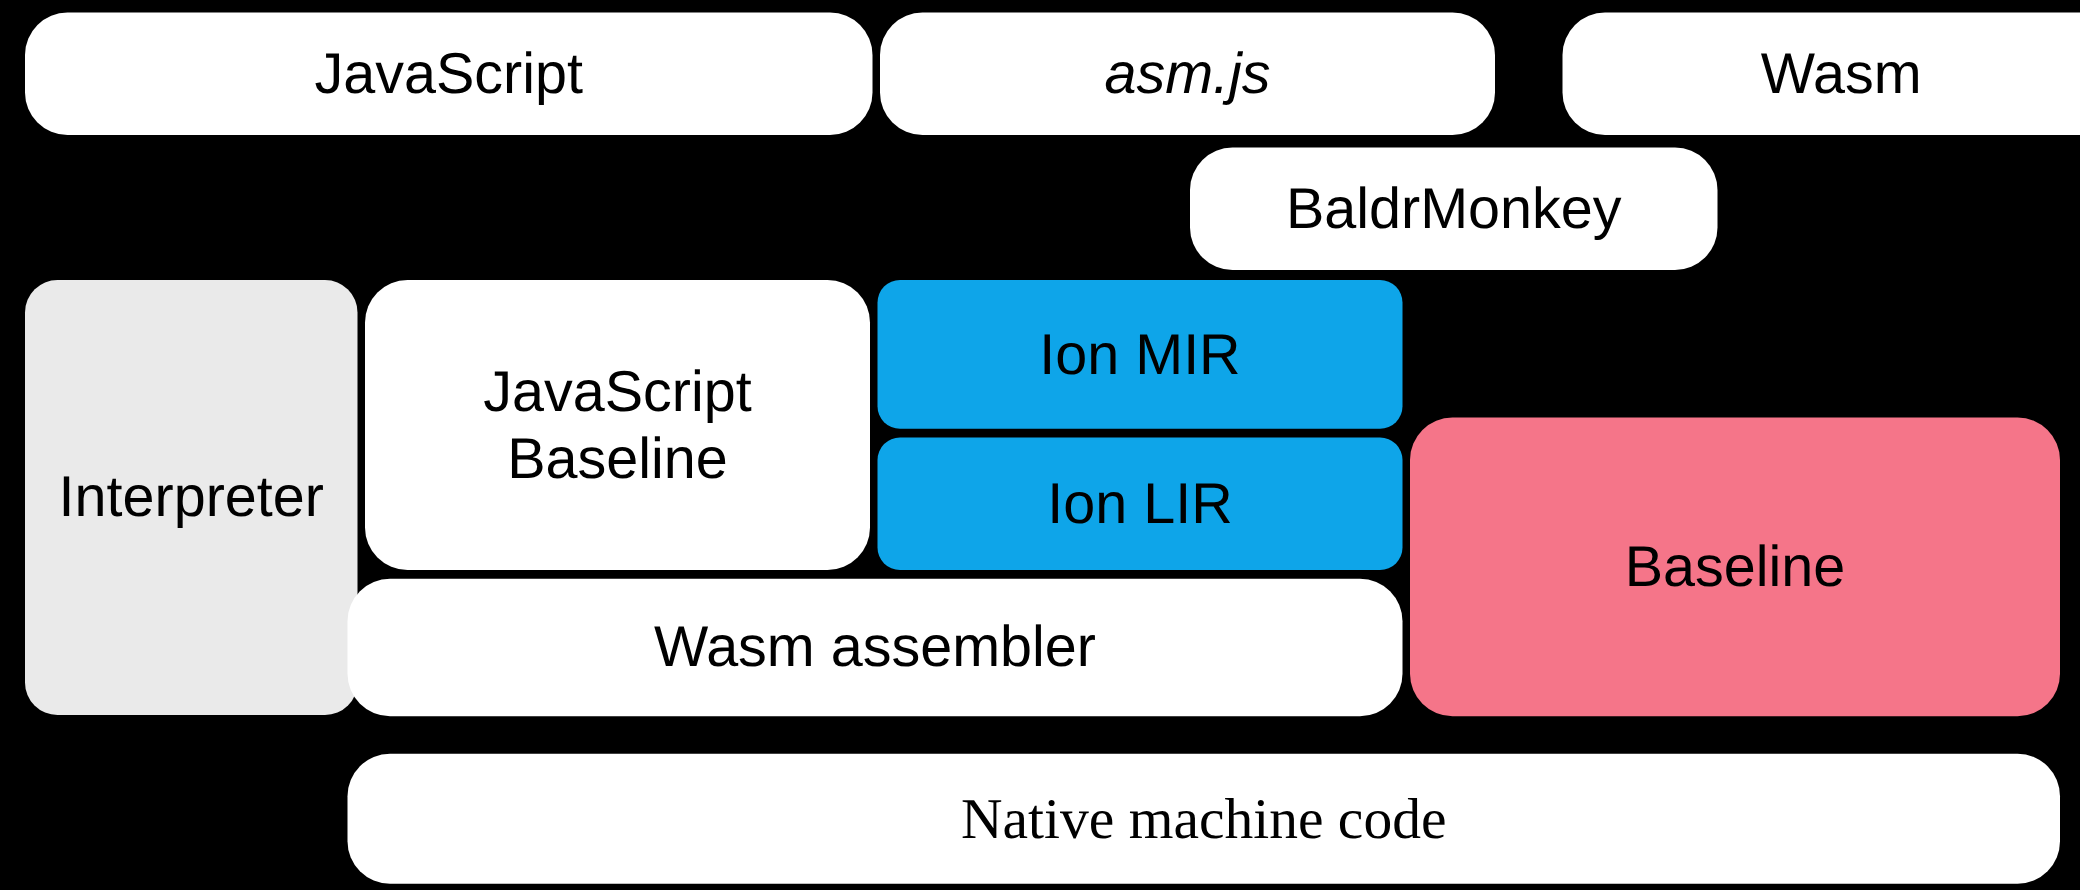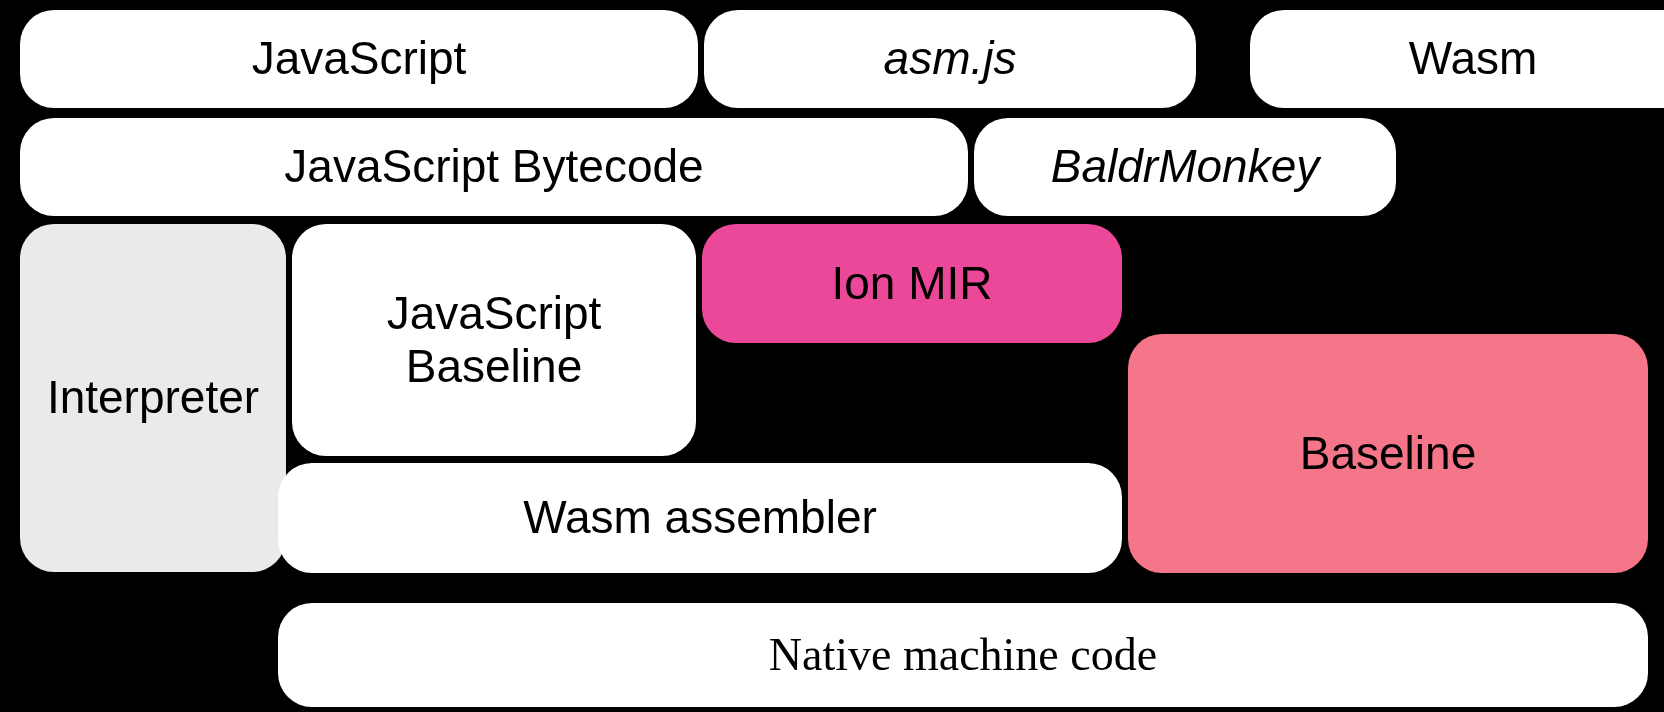--- a/index.html
+++ b/index.html
@@ -29,33 +29,33 @@
     color: #000000;
     font-size: 46px;
     line-height: 1.16;
     letter-spacing: 0px;
     border-radius: 34px;
     background: #ffffff;
     padding: 0 8px;
     white-space: pre-line;
   }
   .node.white   { background: #ffffff; }
-  .node.grey    { background: #eaeaea; }
-  .node.green   { background: #ec4899; }
+  .node.grey    { background: #eaeaea; border-radius: 26px; }
+  .node.green   { background: #0ea5e9; border-radius: 18px; }
   .node.pink    { background: #f57589; }
 </style>
 </head>
 <body>
 
 <div id="stack-diagram" style="background: rgb(0, 0, 0);">
     <div class="node white" style="left: 20px; top: 10px; width: 678px; height: 98px;">JavaScript</div>
     <div class="node white" style="left: 704px; top: 10px; width: 492px; height: 98px; font-style: italic;">asm.js</div>
     <div class="node white" style="left: 1250px; top: 10px; width: 446px; height: 98px;">Wasm</div>
-    <div class="node white" style="left: 20px; top: 118px; width: 948px; height: 98px;">JavaScript Bytecode</div>
-    <div class="node white" style="left: 974px; top: 118px; width: 422px; height: 98px; font-style: italic;">BaldrMonkey</div>
+    <div class="node white" style="left: 952px; top: 118px; width: 422px; height: 98px;">BaldrMonkey</div>
     <div class="node grey" style="left: 20px; top: 224px; width: 266px; height: 348px;">Interpreter</div>
     <div class="node white" style="left: 292px; top: 224px; width: 404px; height: 232px;">JavaScript
 Baseline</div>
     <div class="node green" style="left: 702px; top: 224px; width: 420px; height: 119px;">Ion MIR</div>
+    <div class="node green" style="left: 702px; top: 350px; width: 420px; height: 106px;">Ion LIR</div>
     <div class="node white" style="left: 278px; top: 463px; width: 844px; height: 110px;">Wasm assembler</div>
     <div class="node pink" style="left: 1128px; top: 334px; width: 520px; height: 239px;">Baseline</div>
     <div class="node white" style="left: 278px; top: 603px; width: 1370px; height: 104px; font-family: Liberation Serif, serif;">Native machine code</div>
   </div>
 
 </body></html>

